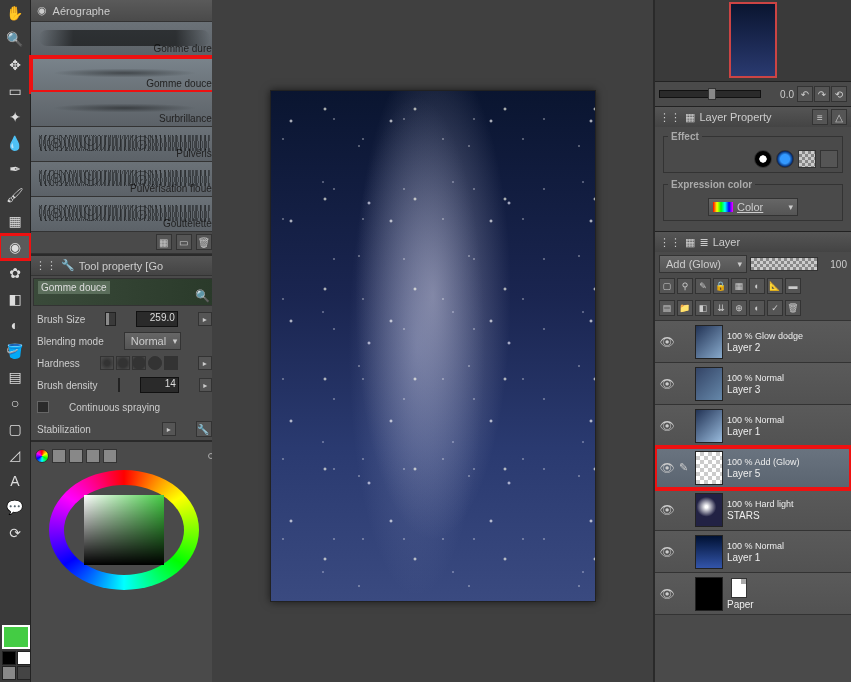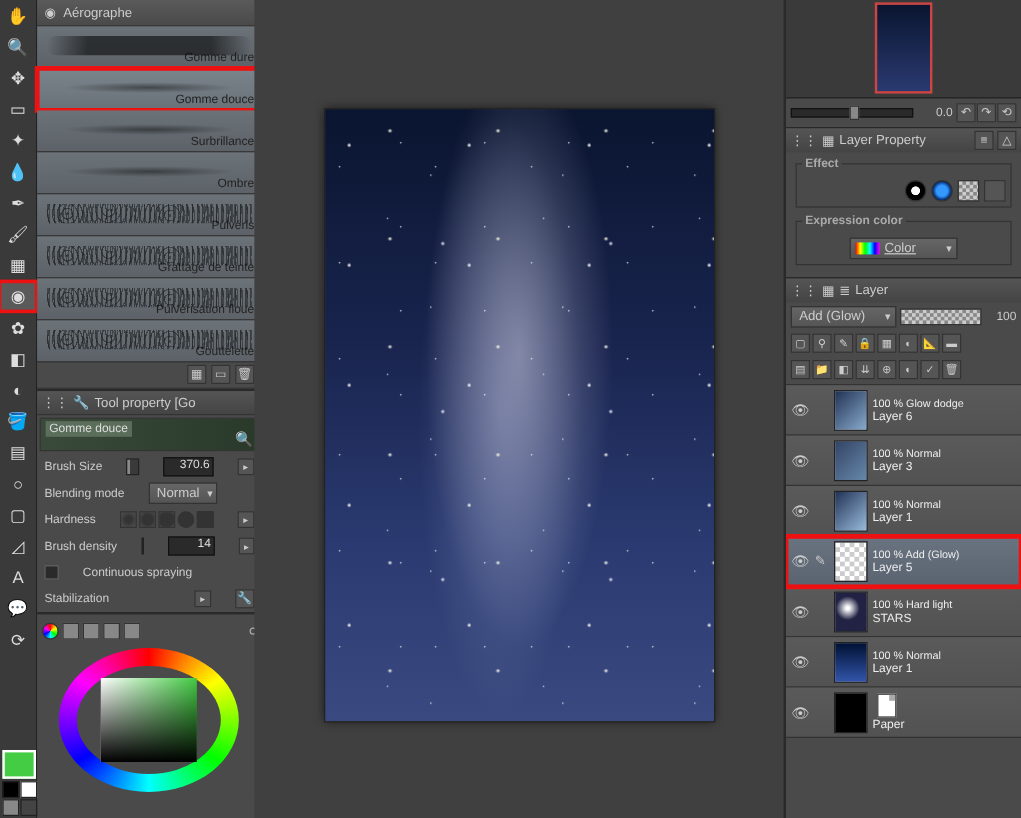--- a/index.html
+++ b/index.html
@@ -162,30 +162,22 @@
         </div>
         <div class="brush-item sel red-box">
           <div class="brush-stroke stroke-soft"></div>
           <span class="brush-label">Gomme douce</span>
         </div>
         <div class="brush-item">
           <div class="brush-stroke stroke-soft"></div>
           <span class="brush-label">Surbrillance</span>
         </div>
         <div class="brush-item">
-          <div class="brush-stroke stroke-soft"></div>
-          <span class="brush-label">Ombre</span>
-        </div>
-        <div class="brush-item">
           <div class="brush-stroke stroke-dots"></div>
           <span class="brush-label">Pulvéris</span>
-        </div>
-        <div class="brush-item">
-          <div class="brush-stroke stroke-dots"></div>
-          <span class="brush-label">Grattage de teinte</span>
         </div>
         <div class="brush-item">
           <div class="brush-stroke stroke-dots"></div>
           <span class="brush-label">Pulvérisation floue</span>
         </div>
         <div class="brush-item">
           <div class="brush-stroke stroke-dots"></div>
           <span class="brush-label">Gouttelette</span>
         </div>
       </div>
@@ -201,21 +193,21 @@
         <span>🔧</span>
         <span>Tool property [Go</span>
       </div>
       <div class="prop-preview">
         <span class="prop-preview-label">Gomme douce</span>
         <span style="position:absolute;right:4px;bottom:2px;font-size:12px">🔍</span>
       </div>
       <div class="prop-row">
         <span class="prop-label">Brush Size</span>
         <div class="slider"></div>
-        <span class="val">370.6</span>
+        <span class="val">259.0</span>
         <div class="arrow-btn">▸</div>
       </div>
       <div class="prop-row">
         <span class="prop-label">Blending mode</span>
         <div class="dropdown">
             <span>Normal</span>
           </div>
       </div>
       <div class="prop-row">
         <span class="prop-label">Hardness</span>
@@ -356,21 +348,21 @@
     </div>
     <div class="layer-list" id="layer-list">
         <div class="layer-row">
           <div class="eye">👁</div>
           <div class="link-col"></div>
           <div class="layer-thumb">
             <div class="layer-thumb-inner" style="background: linear-gradient(135deg, rgb(34, 51, 85), rgb(136, 170, 204));"></div>
           </div>
           <div class="layer-text">
             <div class="layer-mode">100 % Glow dodge</div>
-            <div class="layer-name">Layer 6</div>
+            <div class="layer-name">Layer 2</div>
           </div>
         </div>
         <div class="layer-row">
           <div class="eye">👁</div>
           <div class="link-col"></div>
           <div class="layer-thumb">
             <div class="layer-thumb-inner" style="background: linear-gradient(135deg, rgb(51, 68, 102), rgb(102, 136, 170));"></div>
           </div>
           <div class="layer-text">
             <div class="layer-mode">100 % Normal</div>

